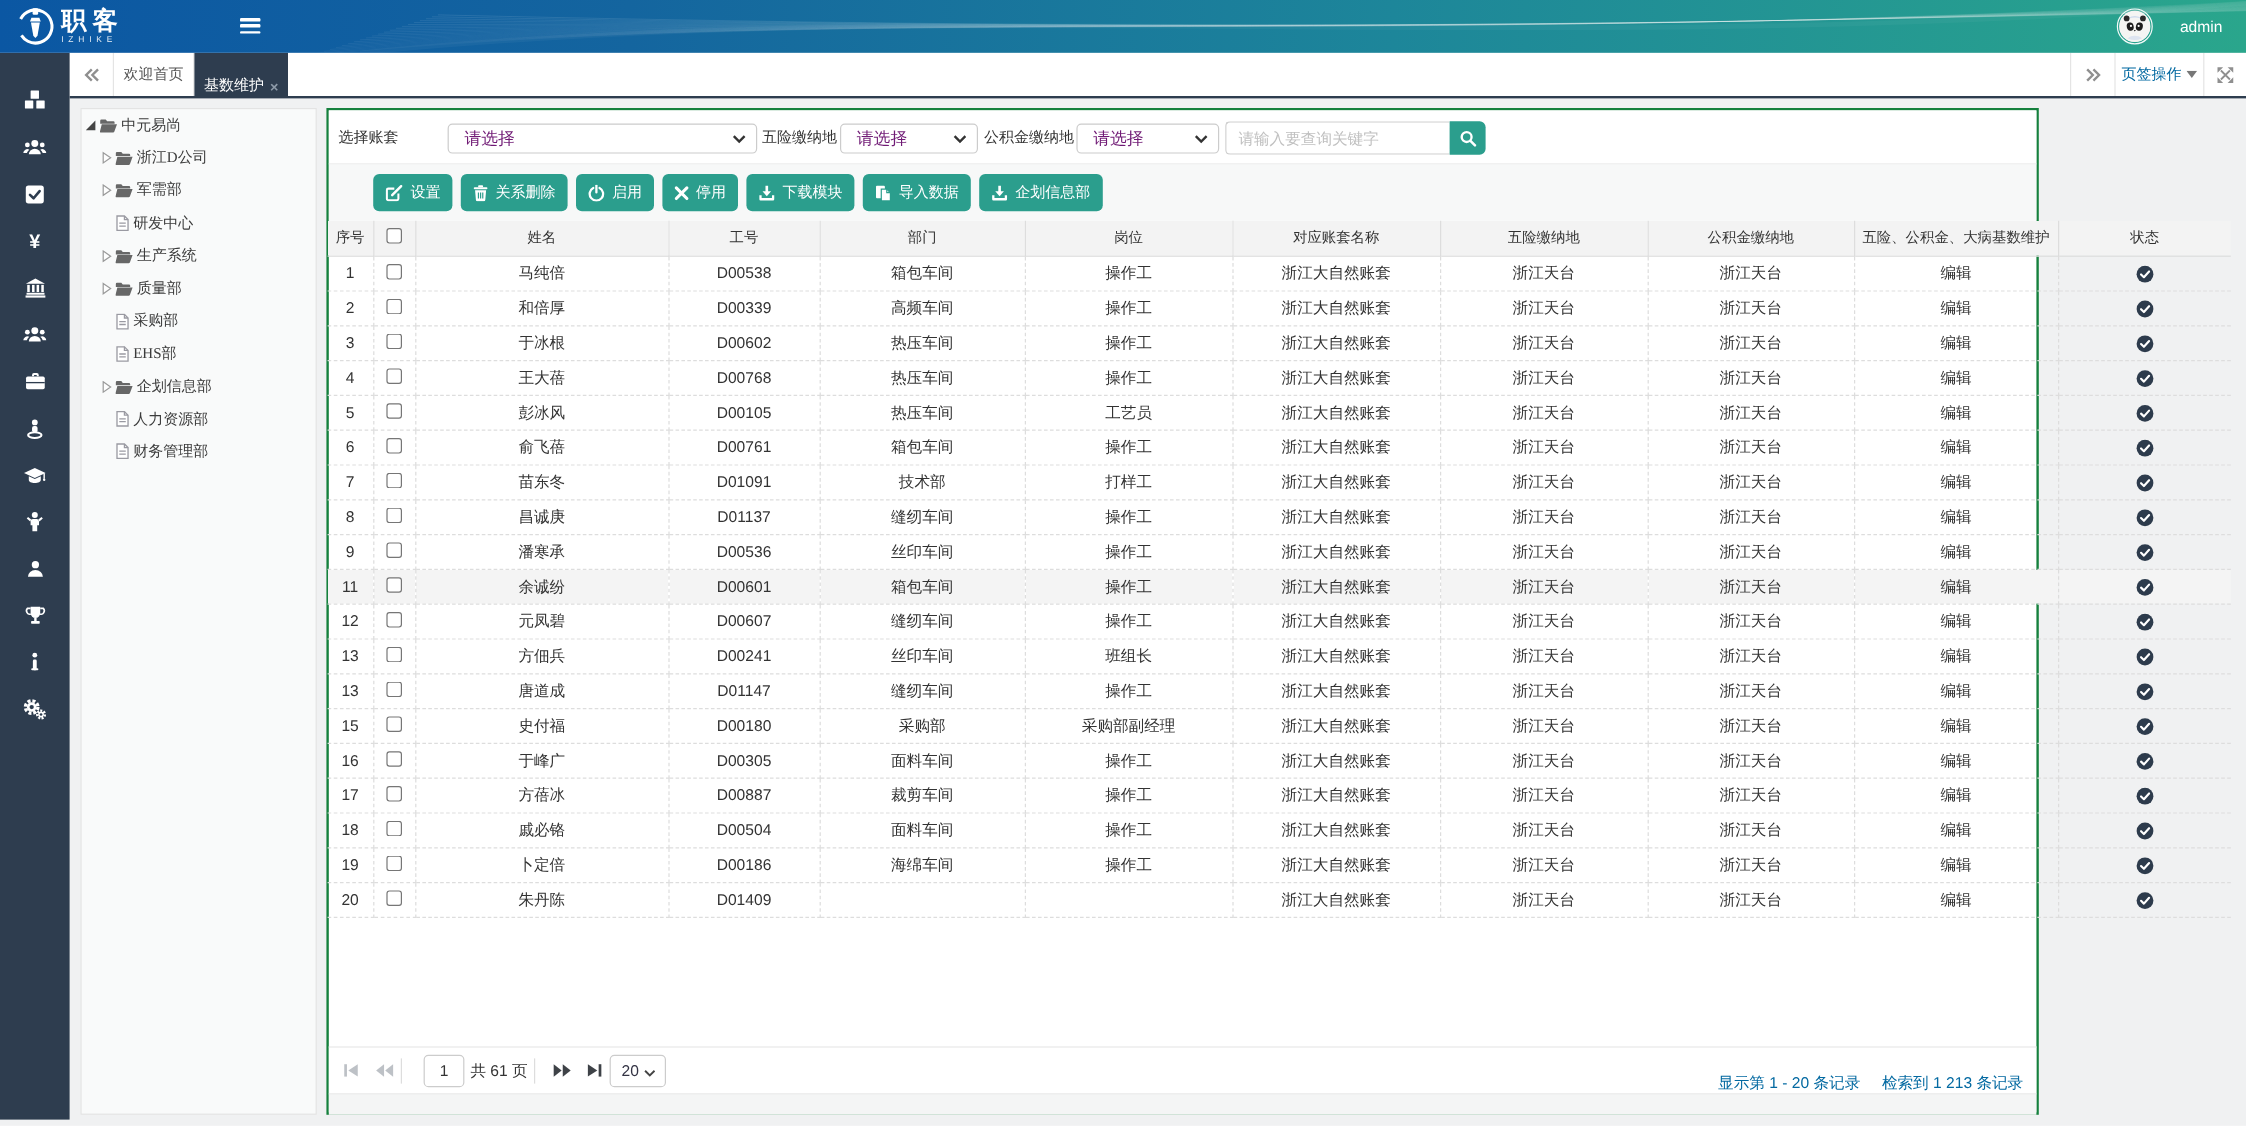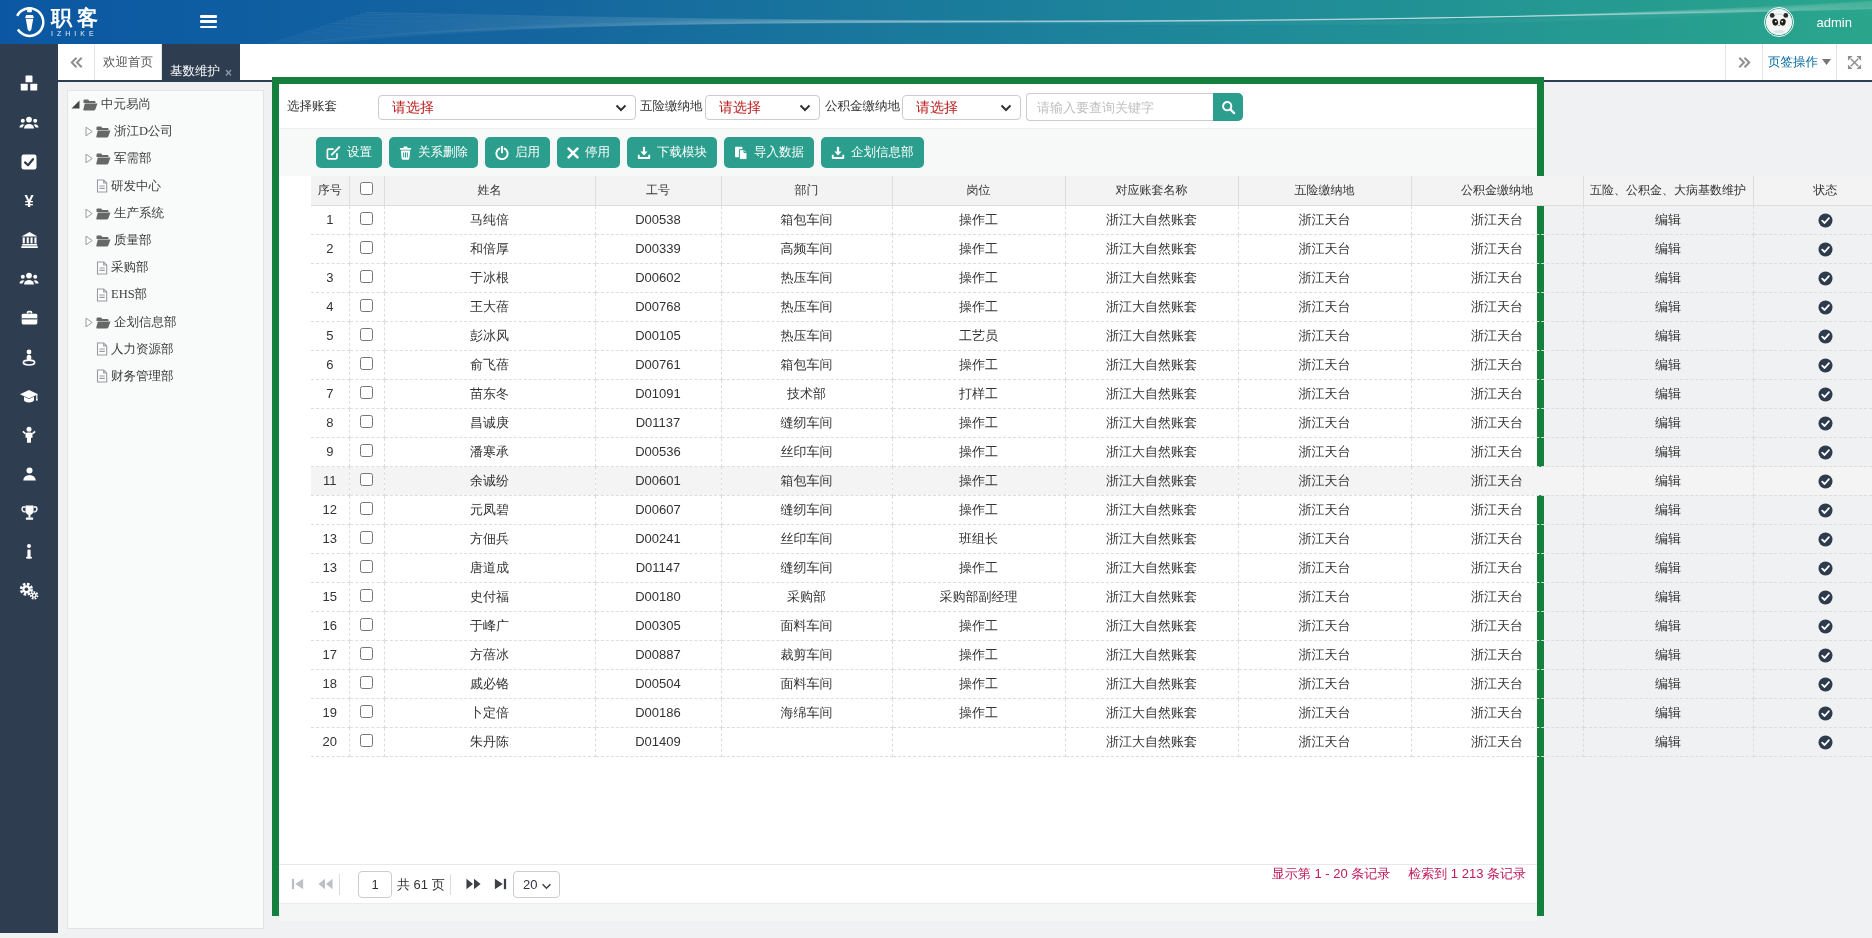--- a/index.html
+++ b/index.html
@@ -46,45 +46,45 @@
   
   #tree-panel { position:absolute; left:67px; top:90px; width:197px; height:839px;
     background:#f9fafa; border:1px solid #e3e3e3; overflow:hidden; }
   .tree-node { height:27.2px; display:flex; align-items:center; font-size:12.5px; color:#3b3b3b; cursor:pointer; white-space:nowrap;font-family:Liberation Serif, serif; }
   .tree-node .expander { width:11px; height:11px; display:inline-flex; flex:none; }
   .tree-node .node-icon { display:inline-flex; flex:none; margin:0 3px 0 2px; }
   .tree-node.lvl0 { padding-left:2px; }
   .tree-node.lvl1 { padding-left:15px; }
 
   
-  #content-panel { position:absolute; left:272px; top:77px; width:1272px; height:839px;
-    background:#fff; border:7px solid #15803d; }
+  #content-panel { position:absolute; left:272px; top:90px; width:1427px; height:839px;
+    background:#fff; border:2px solid #15803d; }
 
   #filter-row { position:absolute; left:0; top:0; width:100%; height:44px; background:#fff; }
   .flt-label { position:absolute; top:0; height:44px; display:flex; align-items:center;
     font-size:12.5px; color:#333; }
   .select { position:absolute; top:11px; height:25px; border:1px solid #ccc; border-radius:4px;
     background:#fff; display:flex; align-items:center; padding:0 24px 0 13px; font-size:14px;
-    color:#b91c1c; cursor:pointer; }
+    color:#701a75; cursor:pointer; }
   .select .chev { position:absolute; right:8px; top:8px; }
   #search-input { position:absolute; left:747px; top:9px; width:187px; height:28px;
     border:1px solid #ccc; border-radius:4px 0 0 4px; border-right:none; padding:0 10px;
     font-size:13px; color:#333; outline:none; font-family:"Liberation Sans",sans-serif; }
   #search-input::placeholder { color:#c0c0c0; }
   #search-btn { position:absolute; left:934px; top:9px; width:30px; height:28px; background:#2b9e8d;
     border:none; border-radius:0 5px 5px 0; display:flex; align-items:center; justify-content:center; cursor:pointer; }
 
   #toolbar { position:absolute; left:0; top:44px; width:100%; height:48px; background:#f7f8f8;
     border-top:1px solid #efefef; display:flex; align-items:center; padding-left:37px; }
   .tb-btn { height:31px; background:#2b9e8d; color:#fff; border:none; border-radius:5px;
     font-size:12.5px; display:flex; align-items:center; padding:0 10px; margin-right:7px; cursor:pointer;
     font-family:"Liberation Sans",sans-serif; }
   .tb-btn svg { margin-right:6px; }
 
-  #grid { position:absolute; left:0; top:92px; width:100%;padding-left:33px; }
+  #grid { position:absolute; left:0; top:92px; width:100%; }
   table { border-collapse:collapse; table-layout:fixed; width:1585px; margin-left:-1px; }
   th { height:29px; background:#f3f3f3; font-size:12px; font-weight:normal; color:#333;
     border-right:1px solid #ddd; border-bottom:1px solid #ddd; text-align:center; padding:0 2px;
     overflow:hidden; white-space:nowrap; }
   th:last-child { border-right:none; }
   td { height:29px; font-size:13px; color:#333; text-align:center; border-right:1px dashed #ddd;
     border-bottom:1px dashed #ddd; overflow:hidden; white-space:nowrap; padding:0 2px; }
   td:last-child { border-right:none; }
   tr.hl td { background:#f4f4f4; }
   input[type=checkbox] { width:13px; height:13px; accent-color:#fff; cursor:pointer; }
@@ -96,22 +96,22 @@
   .pg-sep { position:absolute; top:9px; width:1px; height:21px; background:#ddd; }
   #page-input { position:absolute; left:79px; top:6px; width:34px; height:27px; border:1px solid #ccc;
     border-radius:4px; text-align:center; font-size:13px; color:#333; outline:none;
     font-family:"Liberation Sans",sans-serif; }
   #total-pages { position:absolute; left:118px; top:0; height:39px; display:flex; align-items:center;
     font-size:13px; color:#333; }
   #page-size { position:absolute; left:234px; top:6px; width:47px; height:27px; border:1px solid #ccc;
     border-radius:4px; display:flex; align-items:center; padding-left:9px; font-size:13px;
     color:#334; cursor:pointer; }
   #page-size .chev { position:absolute; right:7px; top:11px; }
-  #pg-summary { position:absolute; right:11px; top:0; height:39px; display:flex; align-items:flex-start;
-    font-size:13px; color:#be185d; }
+  #pg-summary { position:absolute; right:11px; top:0; height:39px; display:flex; align-items:flex-end;
+    font-size:13px; color:#0369a1; }
   #pg-summary span + span { margin-left:18px; }
 
   #panel-footer { position:absolute; left:0; top:819px; width:100%; height:18px;
     background:#f4f5f5; border-top:1px solid #ececec; }
 </style>
 </head>
 <body>
 
 <div id="topbar">
   <svg id="topbar-waves">

